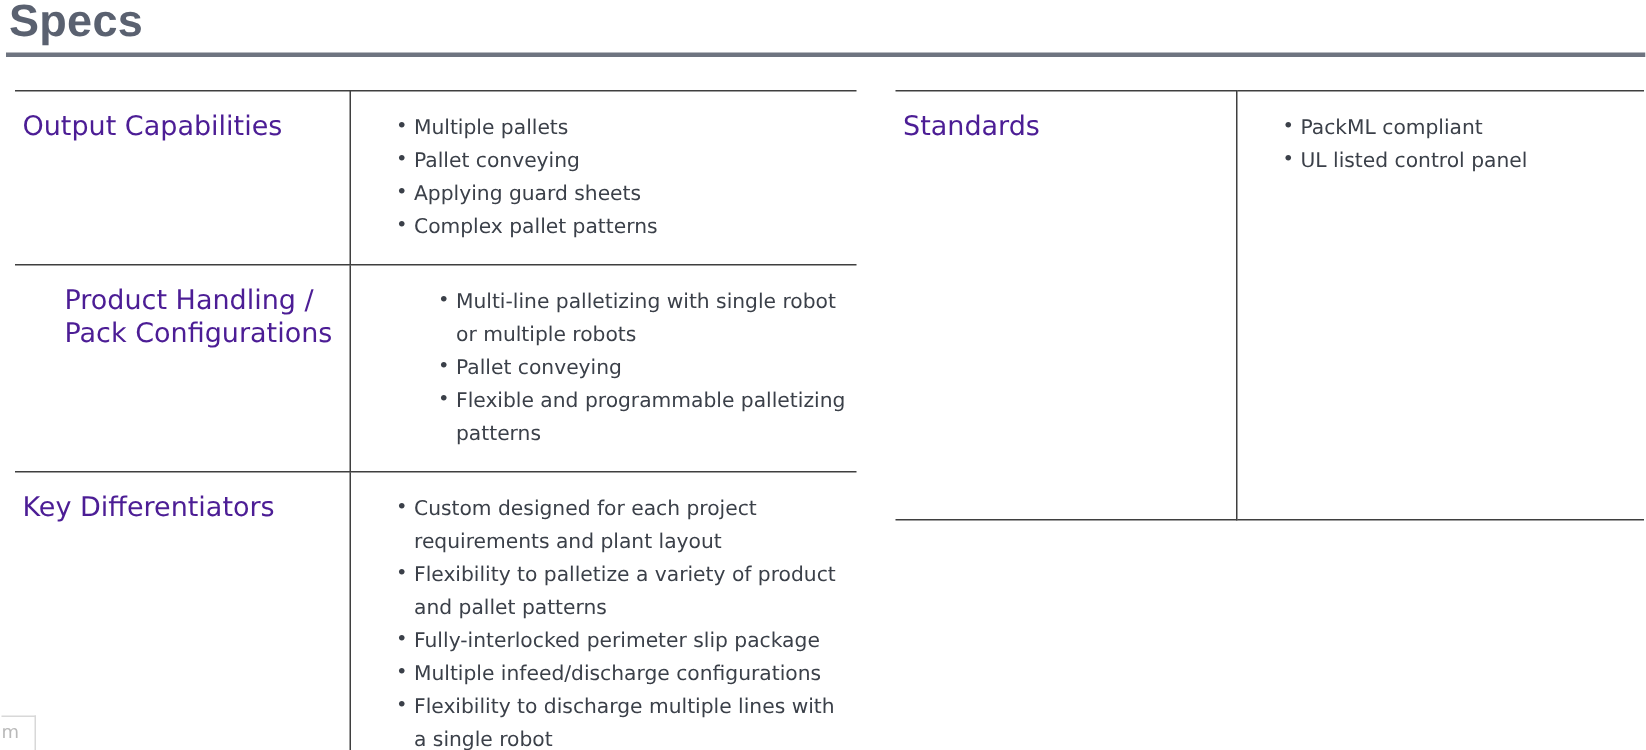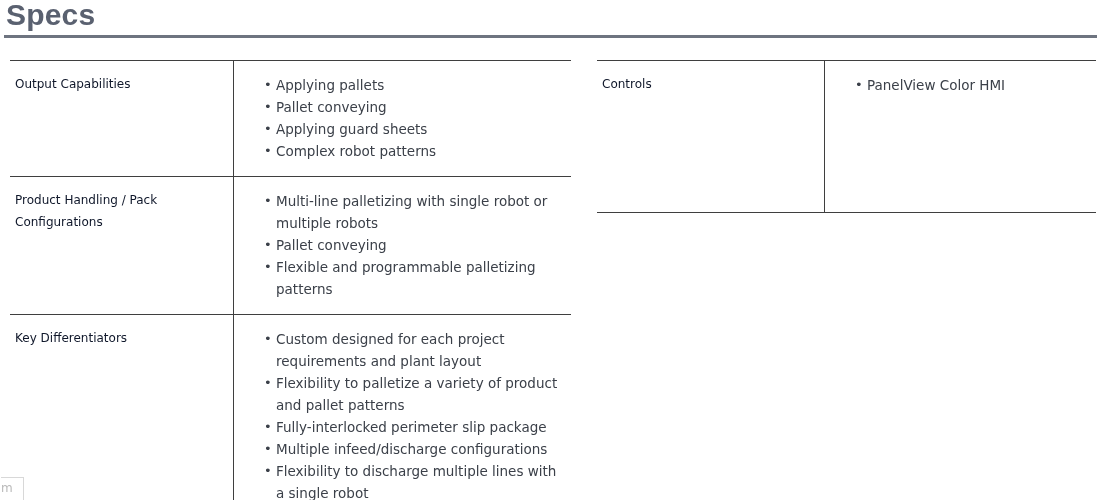--- a/index.html
+++ b/index.html
@@ -72,24 +72,24 @@
   }
   .spec-table td.label-cell {
     border-right: 1px solid #3f3f3f;
   }
   .spec-table.left td.label-cell  { width: 223px; }
   .spec-table.left td.values-cell { width: 337px; }
   .spec-table.right td.label-cell  { width: 227px; }
   .spec-table.right td.values-cell { width: 271px; }
 
   .label-text {
-    font-size: 12px;
+    font-size: 18px;
     line-height: 21.5px;
     padding: 13px 10px 14px 5px;
-    color: #0f172a;
+    color: #4c1d95;
   }
 
   .values-cell ul {
     margin: 0;
     padding: 13px 6px 14px 42px;
     list-style: none;
   }
   .values-cell li {
     position: relative;
     font-size: 13.5px;
@@ -102,21 +102,21 @@
     position: absolute;
     left: -12px;
     top: 0;
     font-size: 13px;
     line-height: 22px;
     color: #3b4049;
   }
 
   
   .row-h-106 .label-text, .row-h-106 ul { min-height: 80px; }
-  .row-h-122 .label-text, .row-h-122 ul { min-height: 96px; }
+  .row-h-122 .label-text, .row-h-122 ul { min-height: 96px; margin-left: 28px; }
   .row-h-208 .label-text, .row-h-208 ul { min-height: 182px; }
   .row-h-286 .label-text, .row-h-286 ul { min-height: 258px; }
   .row-h-150 .label-text, .row-h-150 ul { min-height: 124px; }
 
   
   .artifact {
     position: absolute;
     left: 1px;
     top: 477px;
     width: 22px;
@@ -140,33 +140,33 @@
 <table class="spec-table left">
   <tbody>
     <tr class="row-h-106">
       <td class="label-cell">
         <div class="label-text">Output Capabilities</div>
       </td>
       <td class="values-cell">
         <ul>
           <li>
             <span class="bullet">•</span>
-            <span>Applying pallets</span>
+            <span>Multiple pallets</span>
           </li>
           <li>
             <span class="bullet">•</span>
             <span>Pallet conveying</span>
           </li>
           <li>
             <span class="bullet">•</span>
             <span>Applying guard sheets</span>
           </li>
           <li>
             <span class="bullet">•</span>
-            <span>Complex robot patterns</span>
+            <span>Complex pallet patterns</span>
           </li>
         </ul>
       </td>
     </tr>
 
     <tr class="row-h-122">
       <td class="label-cell">
         <div class="label-text">Product Handling / Pack Configurations</div>
       </td>
       <td class="values-cell">
@@ -215,30 +215,34 @@
           </li>
 
         </ul>
       </td>
     </tr>
   </tbody>
 </table>
 
 <table class="spec-table right">
   <tbody>
-
-    <tr class="row-h-150">
-      <td class="label-cell">
-        <div class="label-text">Controls</div>
-      </td>
-      <td class="values-cell">
-        <ul>
-          <li>
-            <span class="bullet">•</span>
-            <span>PanelView Color HMI</span>
-          </li>
-        </ul>
-      </td>
-    </tr>
+    <tr class="row-h-286">
+      <td class="label-cell">
+        <div class="label-text">Standards</div>
+      </td>
+      <td class="values-cell">
+        <ul>
+          <li>
+            <span class="bullet">•</span>
+            <span>PackML compliant</span>
+          </li>
+          <li>
+            <span class="bullet">•</span>
+            <span>UL listed control panel</span>
+          </li>
+        </ul>
+      </td>
+    </tr>
+
   </tbody>
 </table>
 
 <div class="artifact">m</div>
 
 </body></html>

